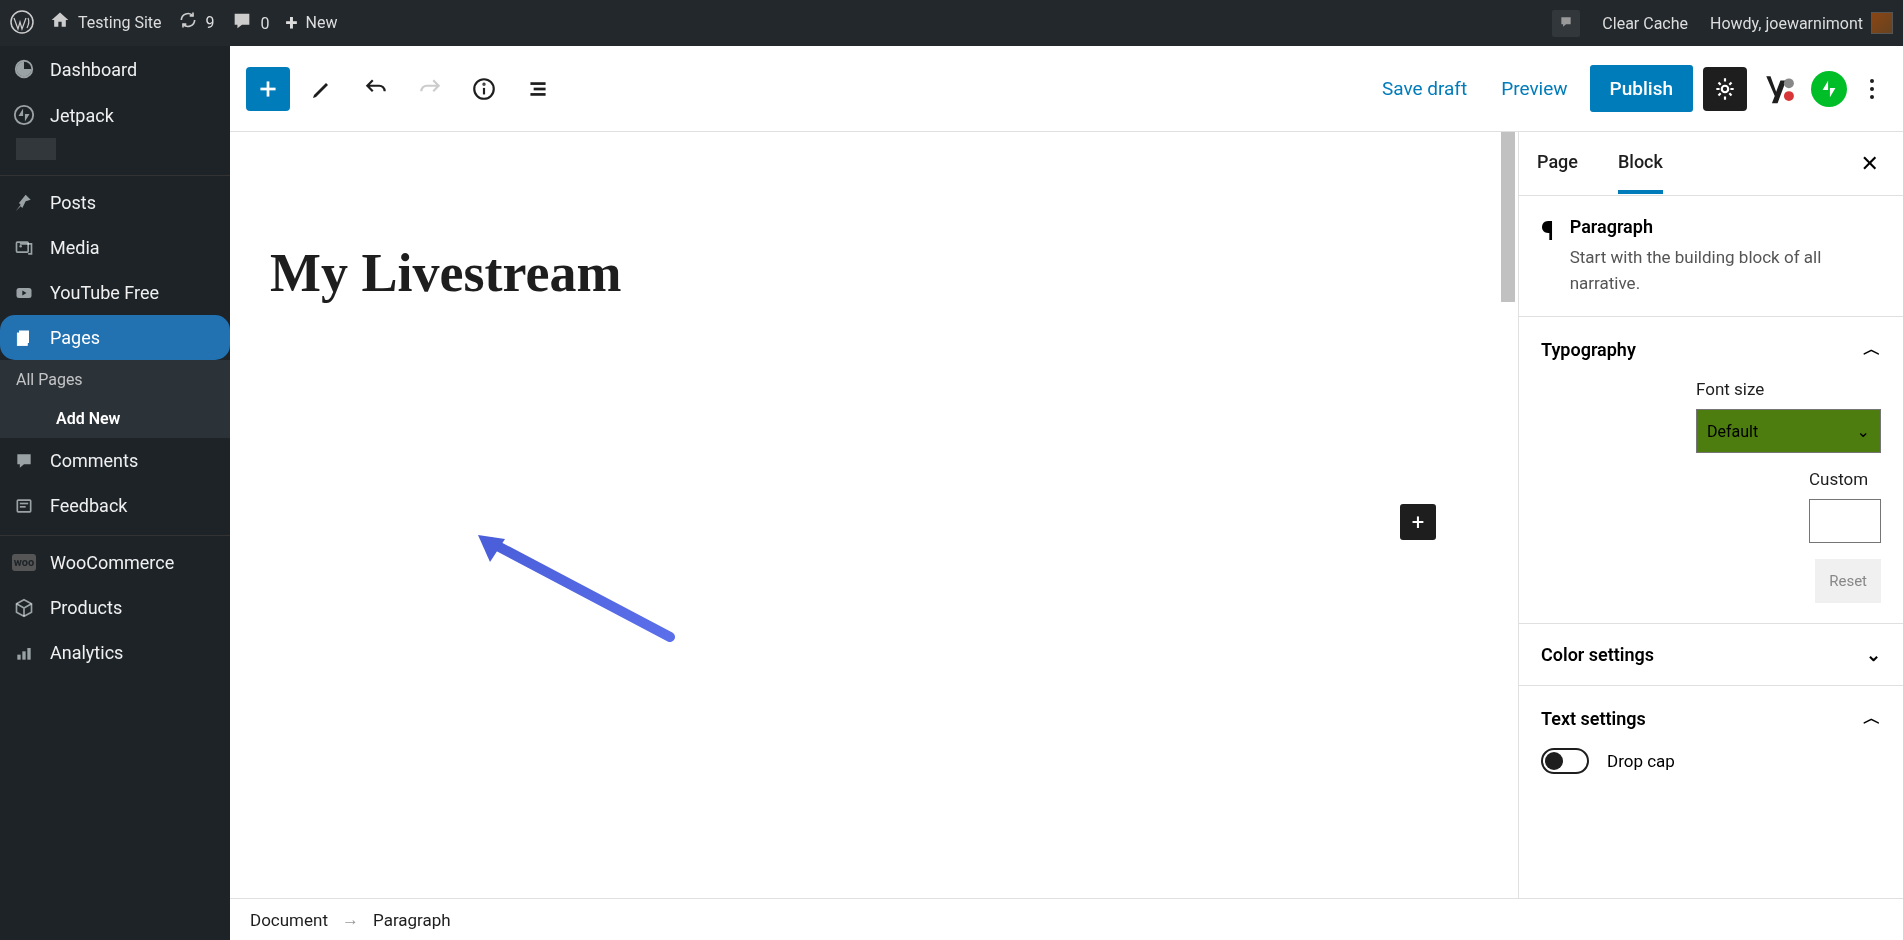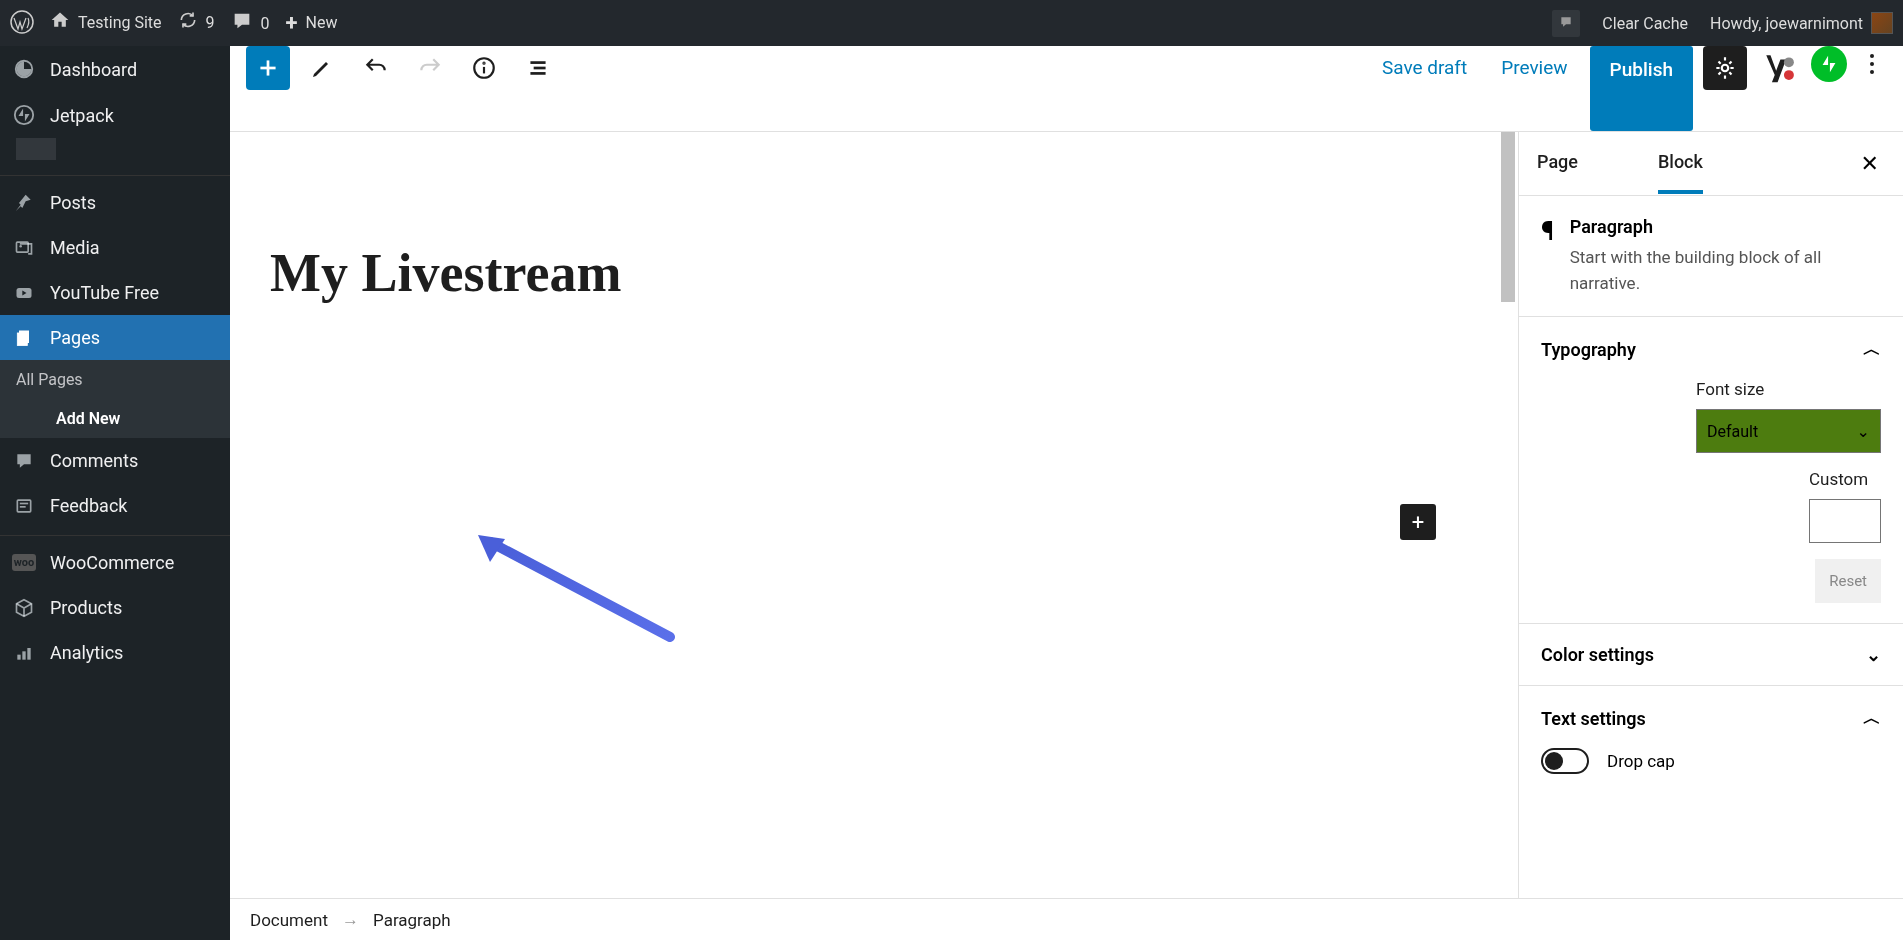--- a/index.html
+++ b/index.html
@@ -8,53 +8,53 @@
 
 .admin-bar { height: 46px; background: #23282d; color: #ccc; display: flex; align-items: center; padding: 0 10px; font-size: 16px; }
 .admin-bar-left { display: flex; align-items: flex-start; gap: 16px; }
 .admin-bar-right { margin-left: auto; display: flex; align-items: center; gap: 22px; }
 .admin-bar-item { display: flex; align-items: center; gap: 8px; cursor: pointer; color: #ddd; }
 .avatar { width: 22px; height: 22px; background: linear-gradient(135deg,#8b4513,#654321); border: 1px solid #555; }
 
 
 .sidebar { position: absolute; left: 0; top: 46px; width: 230px; bottom: 0; background: #1d2327; color: #f0f0f1; font-size: 18px; overflow-y: auto; }
 .sidebar-item { display: flex; align-items: center; gap: 14px; padding: 12px 12px; cursor: pointer; color: #f0f0f1; }
-.sidebar-item.active { background: #2271b1; color: #fff; position: relative; }
+.sidebar-item.active { background: #2271b1; color: #fff; position: relative; border-radius: 15px; }
 .sidebar-item.active::after { content: ""; position: absolute; right: -10px; top: 50%; transform: translateY(-50%); border: 10px solid transparent; border-right-color: #f0f0f1; }
 .sidebar-sub { background: #2c3338; }
 .sidebar-sub-item { padding: 10px 16px; font-size: 16px; color: #c3c4c7; cursor: pointer; }
 .sidebar-sub-item.bold { color: #fff; font-weight: 600; margin-left: 40px; }
 .sidebar-gap { height: 8px; background: #1d2327; border-bottom: 1px solid #333; margin-bottom: 4px;}
 .sidebar-blank { height: 30px; padding-left: 16px; }
 .side-icon { width: 24px; display: inline-flex; justify-content: center; font-size: 20px; color: rgba(240,246,252,0.6); }
 .sidebar-item.active .side-icon { color: #fff; }
 
 
 .editor { position: absolute; left: 230px; top: 46px; right: 0; bottom: 0; background: #fff; display: flex; flex-direction: column; }
-.editor-toolbar { height: 86px; border-bottom: 1px solid #e0e0e0; display: flex; padding: 0 16px; gap: 10px; }
+.editor-toolbar { height: 86px; border-bottom: 1px solid #e0e0e0; display: flex; align-items: center; padding: 0 16px; gap: 10px; }
 .tb-btn { width: 44px; height: 44px; display: flex; align-items: center; justify-content: center; border-radius: 4px; cursor: pointer; color: #1e1e1e; }
 .tb-btn.primary { background: #007cba; color: #fff; }
 .tb-btn.dark { background: #1e1e1e; color: #fff; }
 .tb-btn.disabled { color: #bbb; }
 .tb-spacer { flex: 1; }
 .tb-link { color: #007cba; font-size: 19px; padding: 10px 12px; cursor: pointer; }
 .tb-publish { background: #007cba; color: #fff; font-size: 19px; padding: 12px 20px; border-radius: 3px; cursor: pointer; font-weight: 500; }
 .yoast-icon { width: 44px; height: 44px; display:flex; align-items:center; justify-content:center; cursor:pointer; position:relative;}
 .jetpack-circle { width: 36px; height: 36px; border-radius: 50%; background: #00be28; display:flex; align-items:center; justify-content:center; cursor:pointer; color:#fff;}
 .kebab { width: 30px; display:flex; flex-direction:column; align-items:center; gap:4px; cursor:pointer; padding:8px;}
 .kebab span { width:4px; height:4px; border-radius:50%; background:#1e1e1e; }
 
 .editor-body { flex: 1; display: flex; position: relative; }
 .canvas { flex: 1; padding: 110px 40px; position: relative; }
 .page-title-input { font-family: Georgia, serif; font-size: 54px; font-weight: 700; color: #1e1e1e; border: none; outline: none; width: 100%; }
 .add-block-inline { position: absolute; right: 82px; top: 372px; width: 36px; height: 36px; background: #1e1e1e; color: #fff; border-radius: 3px; display:flex; align-items:center; justify-content:center; cursor:pointer; font-size:22px; }
 .arrow-annotation { position: absolute; left: 240px; top: 395px; width: 220px; height: 120px; pointer-events: none; }
 
 .right-panel { width: 385px; border-left: 1px solid #e0e0e0; background: #fff; display:flex; flex-direction:column; overflow-y:auto; }
-.panel-tabs { display:flex; align-items:center; border-bottom:1px solid #e0e0e0; padding: 0 18px; height: 64px; position:relative;gap:40px;}
+.panel-tabs { display:flex; align-items:center; border-bottom:1px solid #e0e0e0; padding: 0 18px; height: 64px; position:relative;}
 .panel-tab { padding: 18px 0; margin-right: 40px; font-size: 18px; color: #1e1e1e; cursor:pointer; border-bottom: 4px solid transparent; font-weight:500;}
 .panel-tab.active { border-bottom-color: #007cba; }
 .panel-close { margin-left:auto; font-size:22px; cursor:pointer; padding:6px;}
 .panel-section { padding: 20px 22px; border-bottom: 1px solid #e0e0e0; }
 .block-info { display:flex; gap:16px; align-items:flex-start; }
 .block-info-text { flex:1; }
 .block-info-title { font-size: 18px; font-weight:600; margin-bottom:8px;}
 .block-info-desc { font-size: 17px; color: #555; line-height:1.5;}
 .pilcrow { font-size: 26px; font-weight: bold;}
 .panel-header { display:flex; align-items:center; justify-content:space-between; font-size:18px; font-weight:600; cursor:pointer; }

